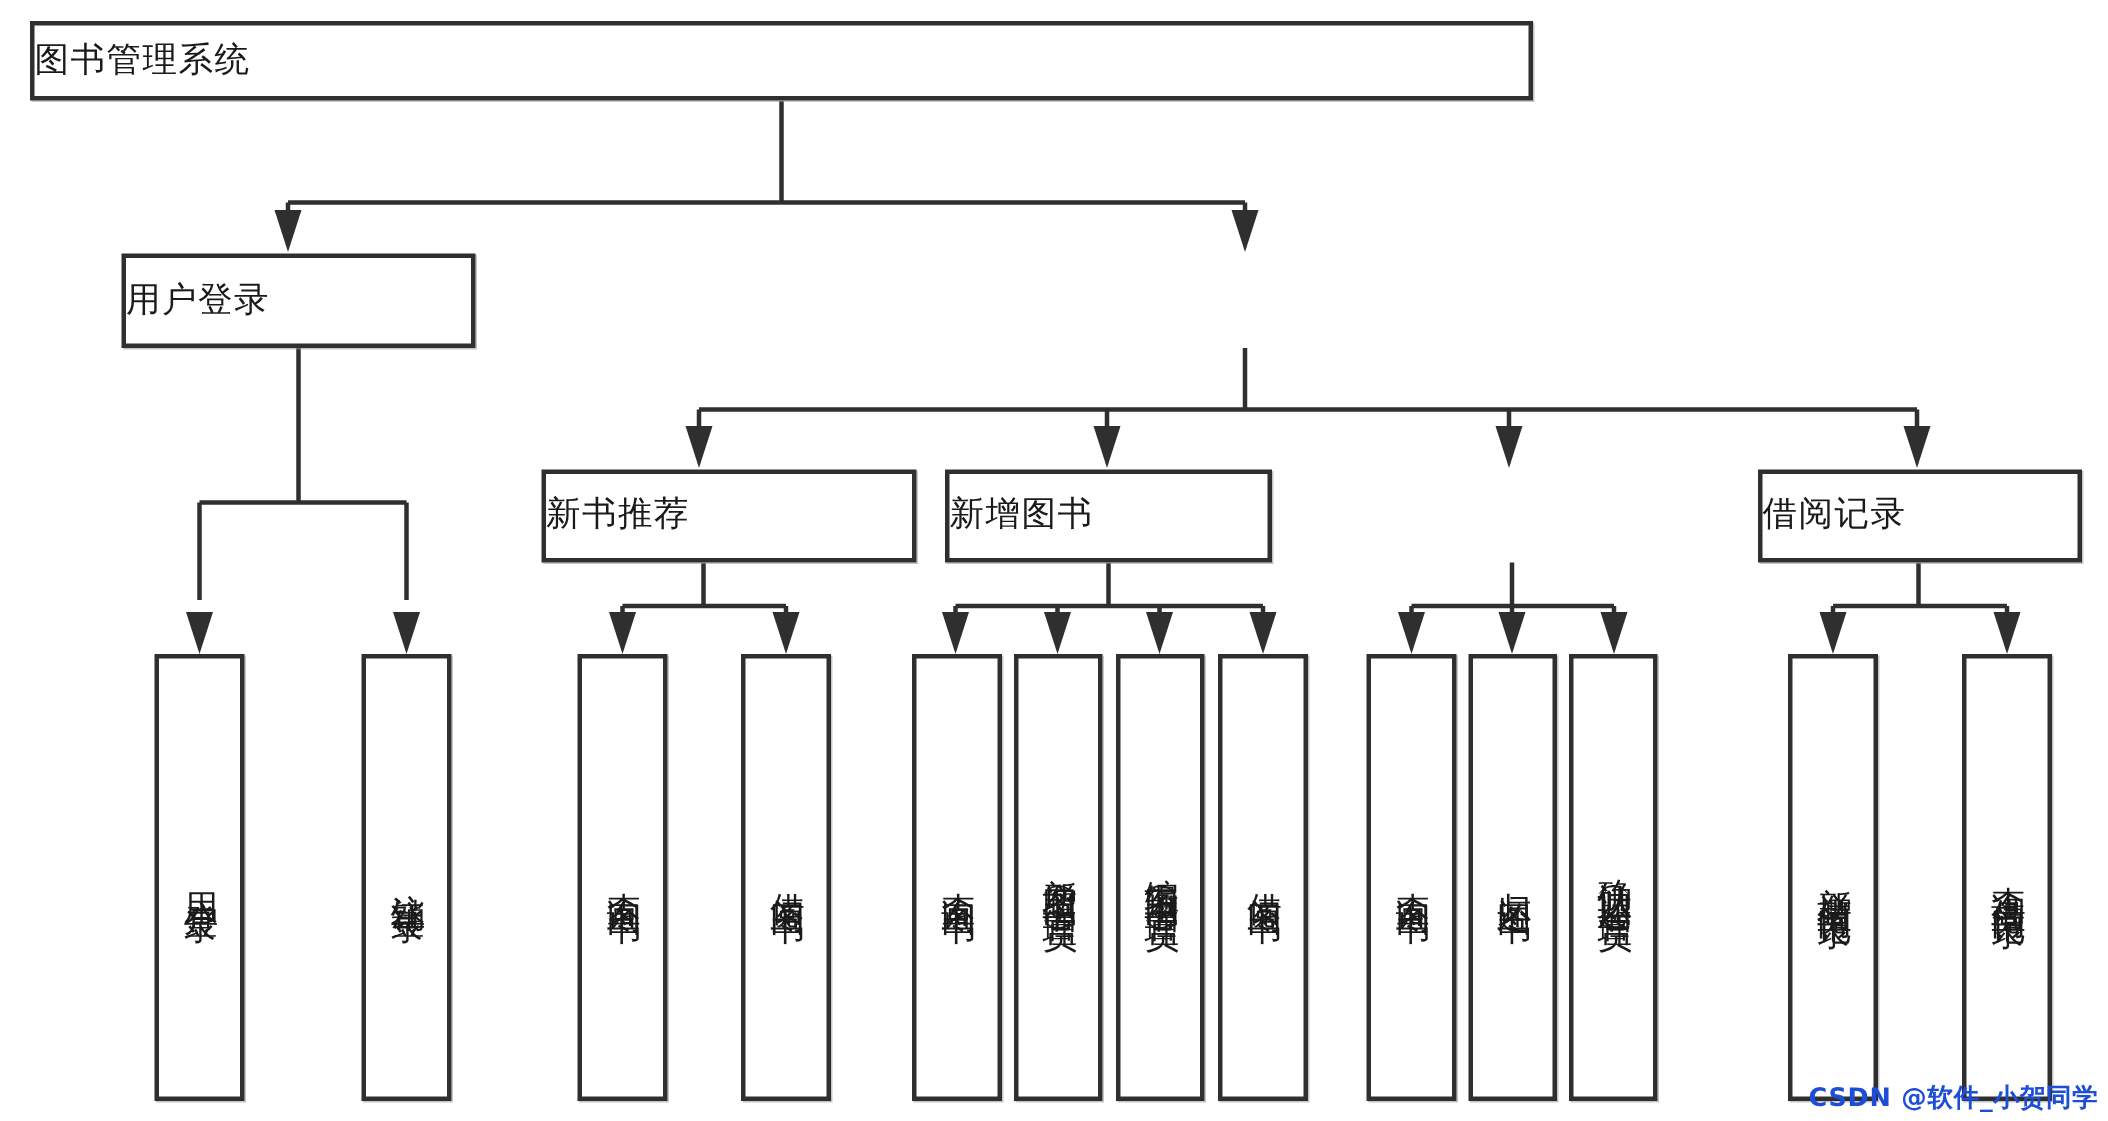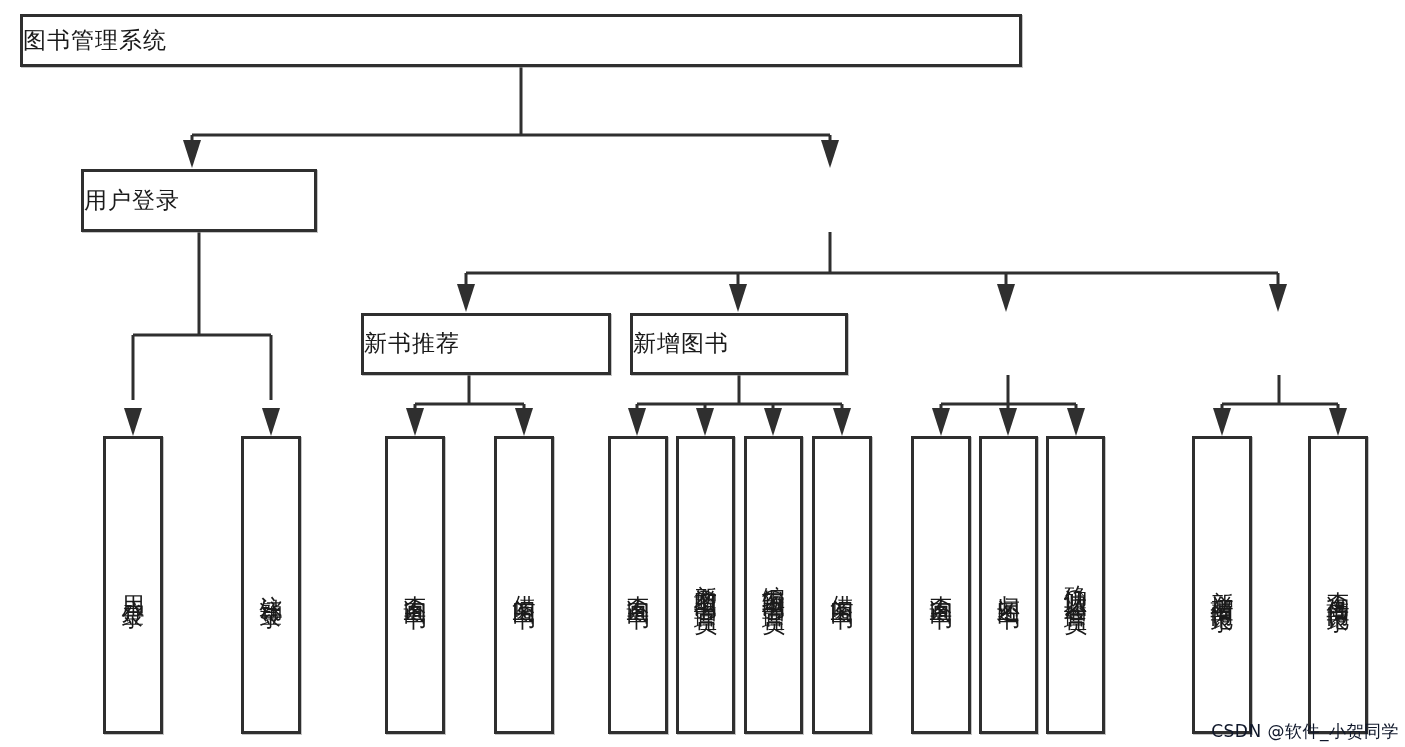--- a/index.html
+++ b/index.html
@@ -54,24 +54,25 @@
     letter-spacing: 4px;
     line-height: 1;
     white-space: nowrap;
     max-height: 268px;
   }
   .watermark {
     position: absolute;
     right: 6px;
     bottom: 4px;
     font-size: 17px;
-    color: #0f172a;
+    color: #1d4ed8;
     letter-spacing: 0.5px;
     white-space: nowrap;
     font-family: "DejaVu Sans", "Liberation Sans", sans-serif;
+    font-weight: bold;
   }
 </style>
 </head>
 <body>
 
 <div id="canvas">
 
   <svg class="wires" viewBox="0 0 1405 747" xmlns="http://www.w3.org/2000/svg">
     <defs>
       <marker id="arrow" viewBox="0 0 12 14" refX="6" refY="13" markerWidth="12" markerHeight="14" orient="auto-start-reverse">
@@ -164,20 +165,23 @@
 
   <div class="node" style="left:361px; top:313px; width:250px; height:62px;">
     <span class="label">新书推荐</span>
   </div>
 
   <div class="node" style="left:630px; top:313px; width:218px; height:62px;">
     <span class="label">新增图书</span>
   </div>
 
 
+  <div class="node" style="left:1172px; top:313px; width:216px; height:62px;">
+    <span class="label">借阅记录</span>
+  </div>
 
   <div class="node vertical" style="left:103px; top:436px; width:60px; height:298px;">
     <span class="label">用户登录</span>
   </div>
   <div class="node vertical" style="left:241px; top:436px; width:60px; height:298px;">
     <span class="label">注销登录</span>
   </div>
 
   <div class="node vertical" style="left:385px; top:436px; width:60px; height:298px;">
     <span class="label">查询图书</span>

